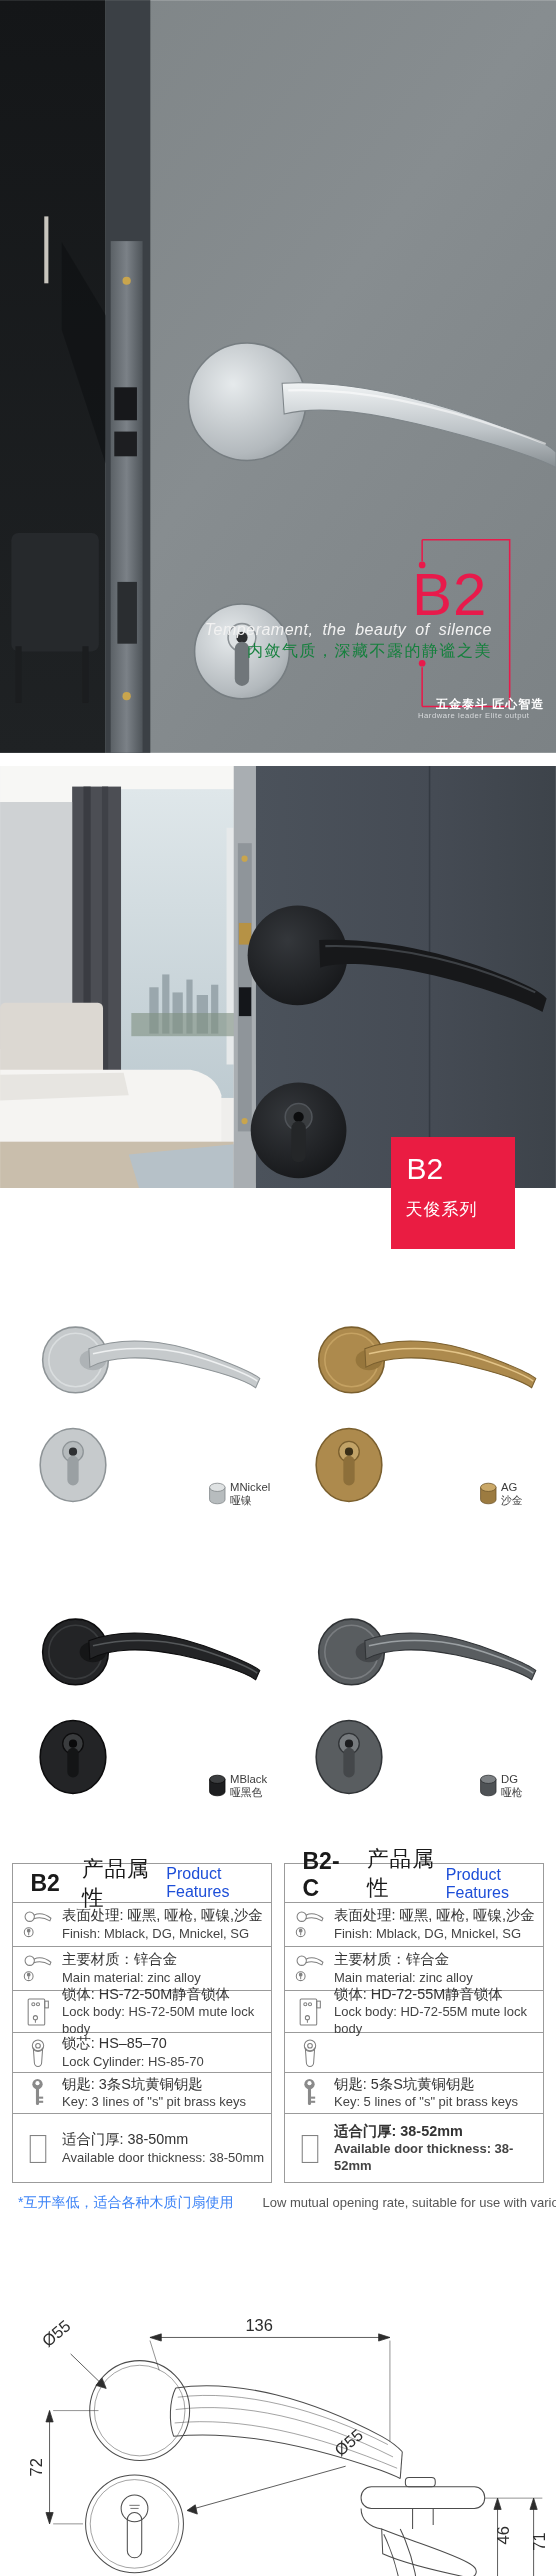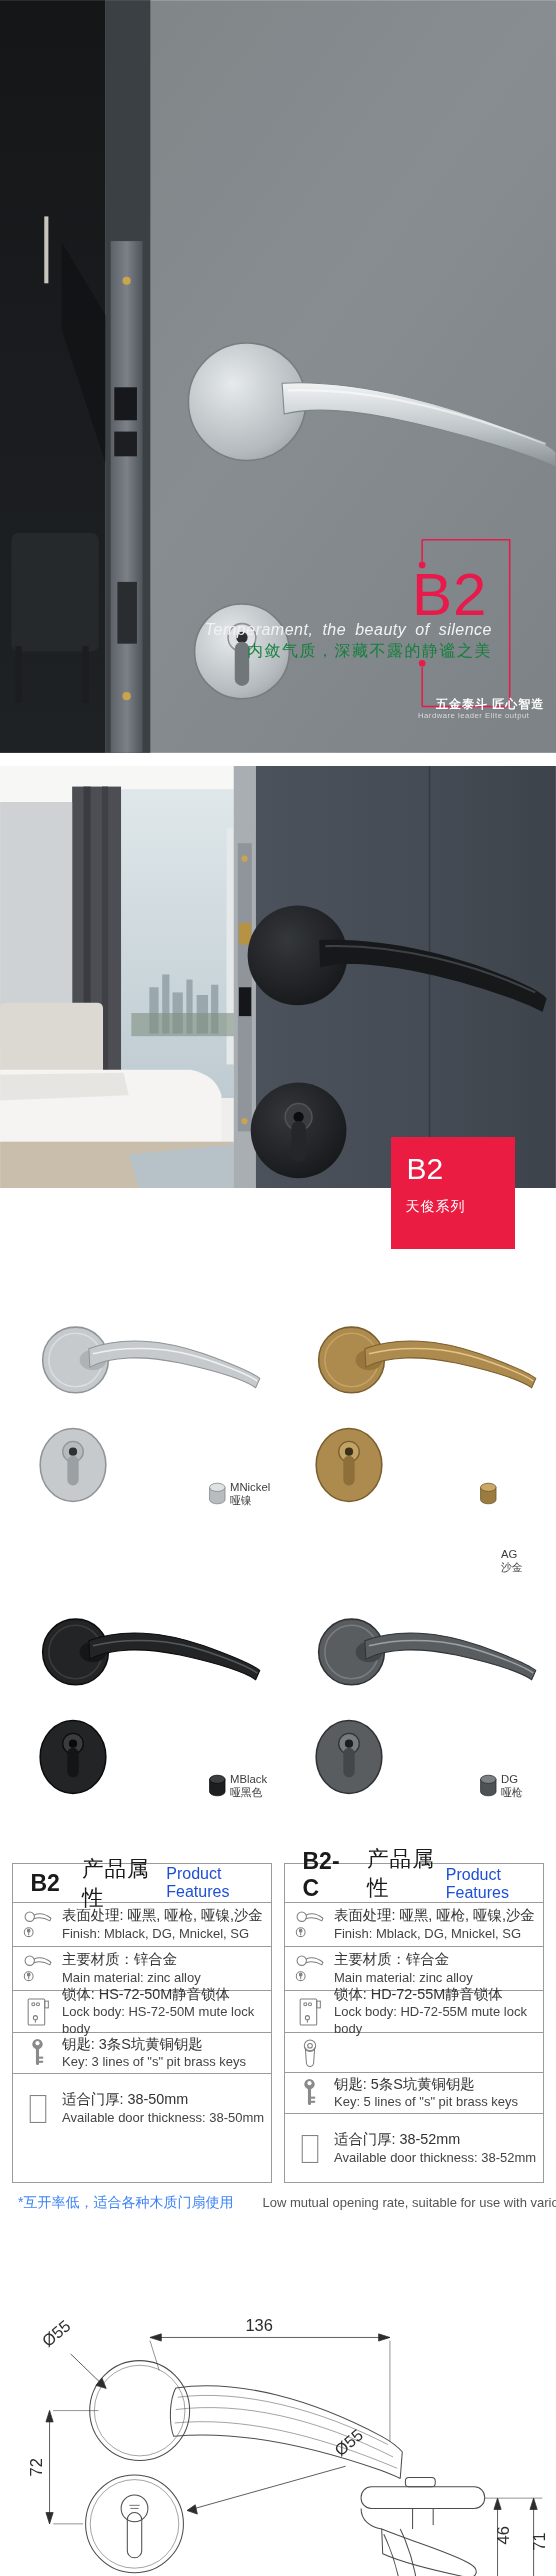--- a/index.html
+++ b/index.html
@@ -9,21 +9,21 @@
   svg{display:block;}
   
   .hero-b2{font-size:60px;font-weight:300;color:#e81a4b;letter-spacing:1px;line-height:1;}
   .hero-en{font-style:italic;font-size:16px;color:#f2f2f2;letter-spacing:0.5px;word-spacing:4.1px;white-space:nowrap;}
   .hero-zh{font-size:16px;color:#15803d;letter-spacing:1.5px;white-space:nowrap;}
   .hero-slogan-zh{font-size:12px;color:#ffffff;letter-spacing:1px;font-weight:700;}
   .hero-slogan-en{font-size:7.7px;color:#d8dbdd;letter-spacing:0.5px;}
   
   .badge{background:#ea1c42;color:#fff;}
   .badge .m{font-size:30px;font-weight:300;line-height:1;}
-  .badge .s{font-size:14px;font-weight:400;letter-spacing:1px;}
+  .badge .s{font-size:17px;font-weight:400;letter-spacing:1px;}
   
   .vlabel{line-height:1.15;}
   .vlabel .code{font-size:11.3px;color:#3c3c3c;}
   .vlabel .zh{font-size:10.8px;color:#3c3c3c;}
   
   .ftable{border:0.5px solid #9b9b9b;background:#fff;box-sizing:border-box;}
   .frow{display:flex;align-items:center;border-top:0.5px solid #9b9b9b;box-sizing:border-box;}
   .frow:first-child{border-top:none;}
   .ficon{width:49px;flex:0 0 49px;display:flex;justify-content:center;align-items:center;}
   .ftext{flex:1;padding-right:3.1px;}
@@ -201,21 +201,21 @@
   <svg class="abs" style="left:313px;top:1426px;" width="72" height="78" viewBox="0 0 140 152">
     <ellipse cx="70" cy="76" rx="64" ry="71" fill="#ad8a4d" stroke="#7a5f2e" stroke-width="3"></ellipse>
     <circle cx="70" cy="50" r="20" fill="#c2a367" stroke="#7a5f2e" stroke-width="2.5"></circle>
     <circle cx="70" cy="50" r="8" fill="#3a2f17"></circle>
     <rect x="59" y="58" width="22" height="58" rx="11" fill="#8d6f3a"></rect>
   </svg>
   <svg class="abs" style="left:478px;top:1481px;" width="20.6" height="24" viewBox="0 0 40 46">
     <path d="M5,12 v24 a15,8 0 0 0 30,0 v-24" fill="#9c7b40" stroke="#6d5528" stroke-width="1.5"></path>
     <ellipse cx="20" cy="12" rx="15" ry="8" fill="#caa868" stroke="#6d5528" stroke-width="1.5"></ellipse>
   </svg>
-  <div class="abs vlabel" style="left:501px;top:1548px;">
+  <div class="abs vlabel" style="left:501px;top:1481px;">
     <div class="code">AG</div>
     <div class="zh">沙金</div>
   </div>
 
   <svg class="abs" style="left:38px;top:1614px;" width="228" height="77" viewBox="0 0 442 150">
     <circle cx="72" cy="74" r="64" fill="#232426" stroke="#0c0c0d" stroke-width="3"></circle>
     <circle cx="72" cy="74" r="52" fill="none" stroke="#3c3e40" stroke-width="3" opacity="0.9"></circle>
     <ellipse cx="106" cy="74" rx="26" ry="20" fill="#151617"></ellipse>
     <path d="M98,52 C162,28 242,34 322,62 C372,80 416,98 431,110 L423,128 C400,112 340,94 276,80 C205,65 140,66 100,88 Z" fill="#232426" stroke="#0c0c0d" stroke-width="2"></path>
     <path d="M106,62 C180,44 260,50 330,74 C380,91 414,106 426,115" stroke="#55585a" stroke-width="3" fill="none"></path>
@@ -300,20 +300,33 @@
             <circle cx="20" cy="14" r="3"></circle>
             <circle cx="29" cy="14" r="3"></circle>
           <rect x="42" y="8" width="7" height="13"></rect>
             <circle cx="24" cy="40" r="4"></circle>
             <path d="M24,44 L24,50"></path>
         </svg>
       </div>
       <div class="ftext">
           <div class="zh">锁体: HS-72-50M静音锁体</div>
           <div class="en">Lock body: HS-72-50M mute lock body</div>
+        </div>
+    </div>
+    <div class="frow" style="height:40px;">
+      <div class="ficon">
+        <svg width="30" height="30" viewBox="0 0 58 58" fill="none" stroke="#7f7f7f" stroke-width="2">
+          <circle cx="29" cy="15" r="11"></circle>
+            <circle cx="29" cy="15" r="4.5"></circle>
+            <path d="M20,20 a11,11 0 0 0 18,0 L36,48 a7,7 0 0 1 -14,0 Z"></path>
+        </svg>
+      </div>
+      <div class="ftext">
+          <div class="zh">锁芯: HS–85–70</div>
+          <div class="en">Lock Cylinder:  HS-85-70</div>
         </div>
     </div>
     <div class="frow" style="height:41px;">
       <div class="ficon">
         <svg width="30" height="30" viewBox="0 0 58 58">
           <g fill="#8a8a8a">
               <circle cx="28" cy="12" r="10"></circle>
               <circle cx="28" cy="10" r="4" fill="#fff"></circle>
               <rect x="25" y="20" width="6" height="32" rx="2"></rect>
               <rect x="31" y="36" width="8" height="4"></rect>
@@ -410,21 +423,21 @@
               <rect x="31" y="36" width="8" height="4"></rect>
               <rect x="31" y="44" width="8" height="4"></rect>
             </g>
         </svg>
       </div>
       <div class="ftext">
           <div class="zh">钥匙: 5条S坑黄铜钥匙</div>
           <div class="en">Key: 5 lines of "s" pit brass keys</div>
         </div>
     </div>
-    <div class="frow" style="height:70px;">
+    <div class="frow" style="height:70px;font-weight:bold;">
       <div class="ficon">
         <svg width="30" height="30" viewBox="0 0 58 58" fill="none" stroke="#7f7f7f" stroke-width="2">
             <rect x="14" y="3" width="30" height="52"></rect>
           </svg>
       </div>
       <div class="ftext">
           <div class="zh">适合门厚: 38-52mm</div>
           <div class="en">Available door thickness: 38-52mm</div>
         </div>
     </div>

